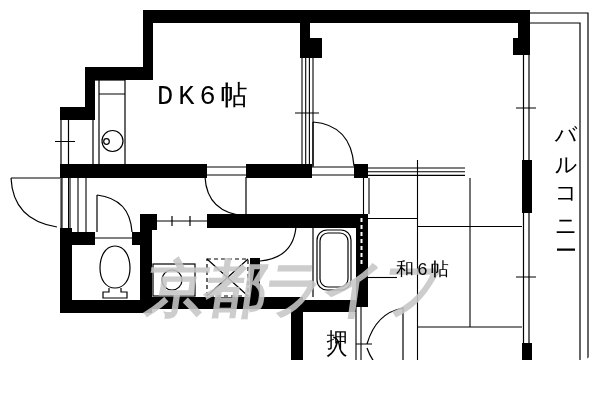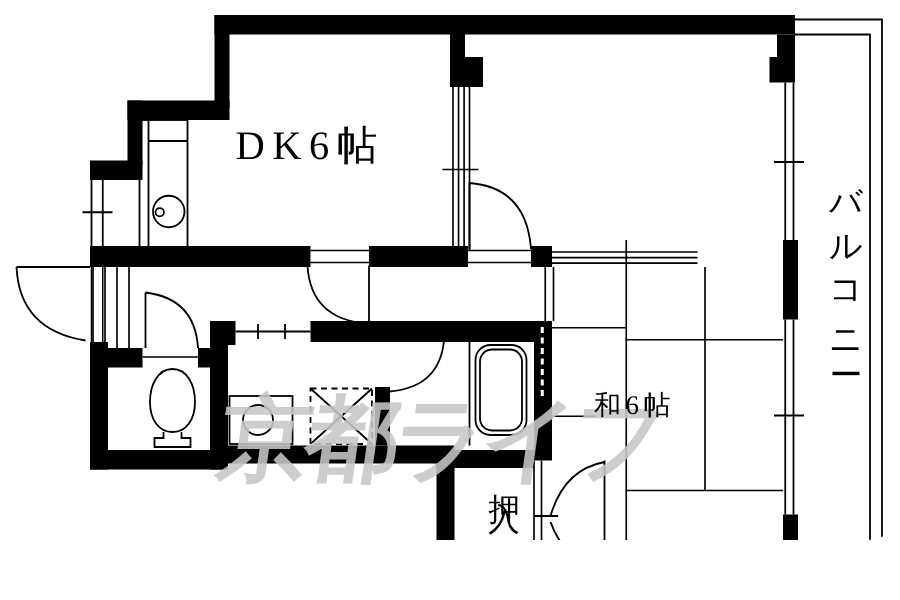--- a/index.html
+++ b/index.html
@@ -1,18 +1,18 @@
 <!DOCTYPE html>
 <html><head>
 <meta charset="utf-8">
 <style>
   html,body{margin:0;padding:0;background:#fff;}
   .stage{
     position:relative;width:600px;height:360px;background:#fff;overflow:hidden;
-    font-family:Liberation Serif, serif;
+    font-family:Liberation Mono, monospace;
     border-radius:21px;
   }
   .stage svg{position:absolute;left:0;top:0;z-index:1;}
   .lbl{position:absolute;color:#000;z-index:3;white-space:nowrap;line-height:1;}
   .lbl-dk{left:157px;top:84px;font-size:27px;letter-spacing:5px;}
   .lbl-western{left:381px;top:76px;font-size:26px;letter-spacing:3px;}
   .lbl-japanese{left:396px;top:261px;font-size:18px;letter-spacing:3px;}
   .lbl-vert{writing-mode:vertical-rl;text-orientation:mixed;}
   .lbl-closet{left:325px;top:313px;font-size:21px;letter-spacing:5px;}
   .lbl-balcony{left:553px;top:110px;font-size:22px;letter-spacing:7px;}

